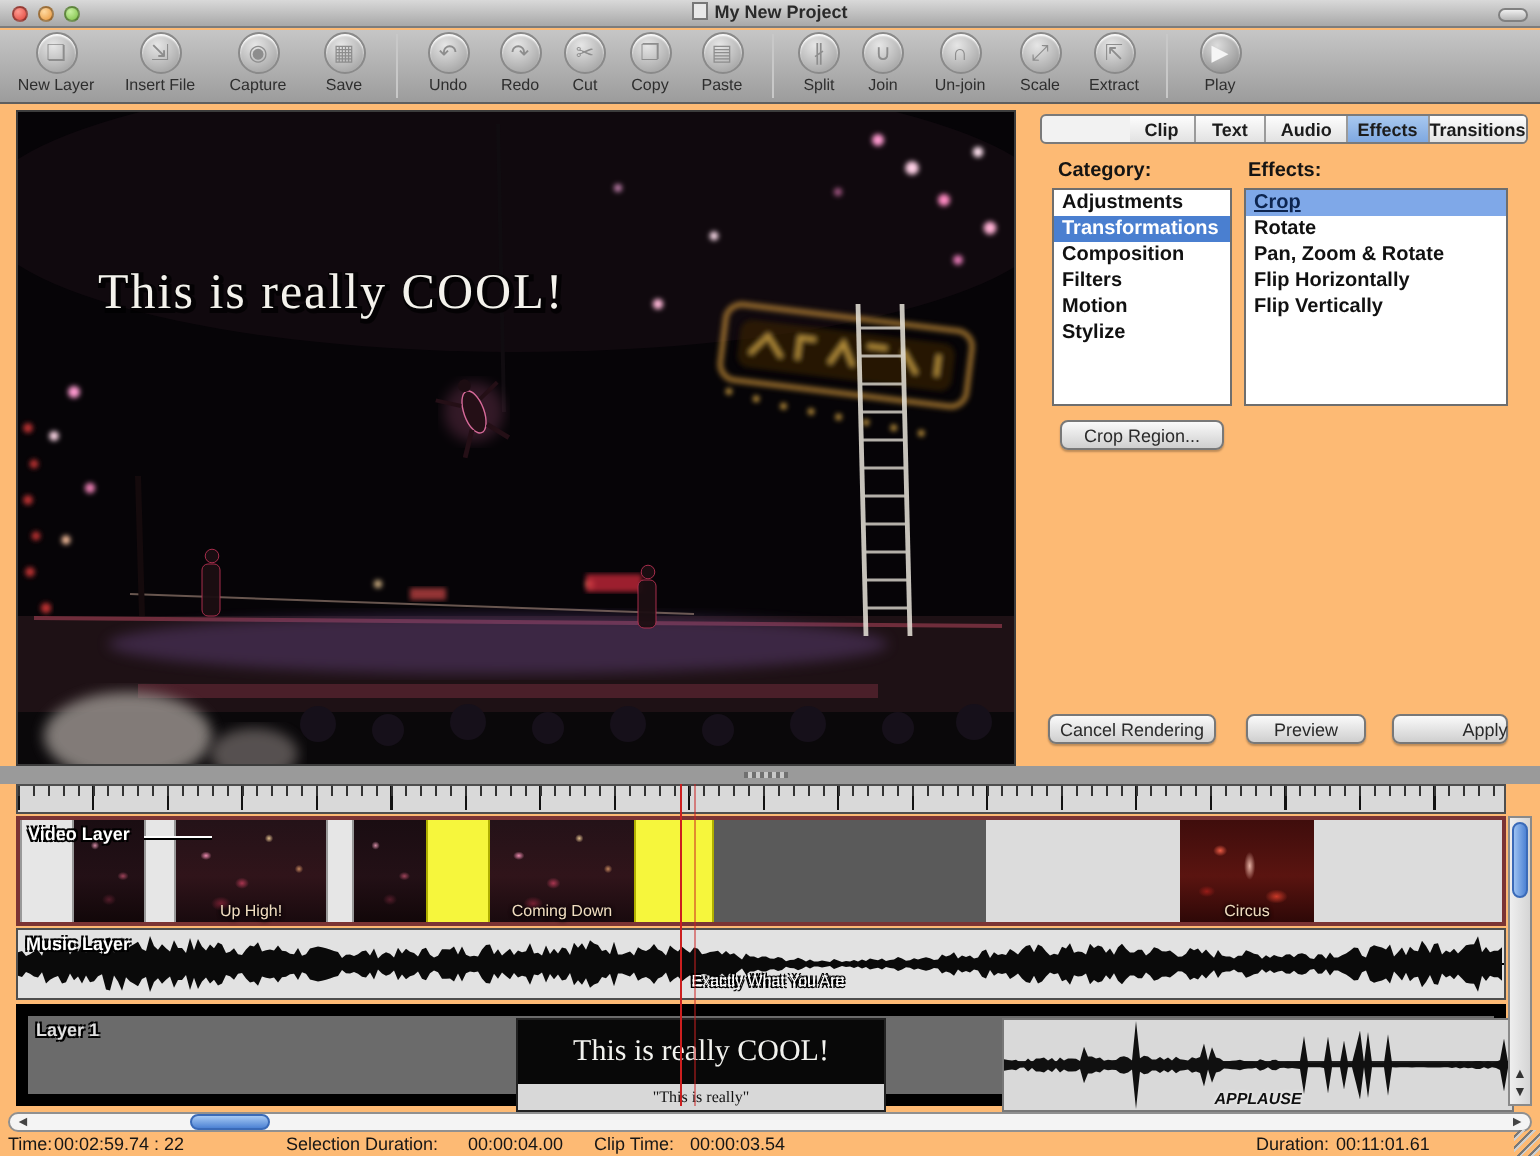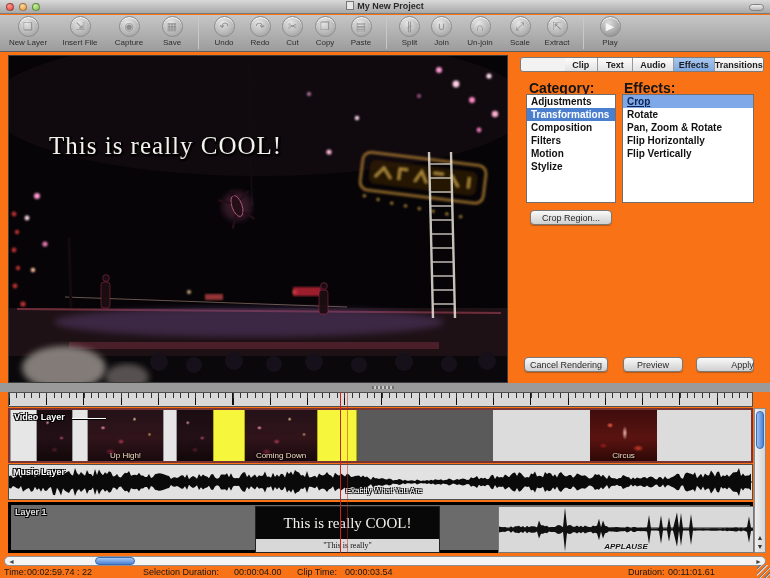--- a/index.html
+++ b/index.html
@@ -1,18 +1,18 @@
 <!DOCTYPE html>
 <html><head>
 <meta charset="utf-8">
 <style>
   * { margin:0; padding:0; box-sizing:border-box; }
   html,body { width:770px; height:578px; overflow:hidden; background:#9e9e9e;
     font-family:"Liberation Sans", sans-serif; }
-  #win { position:relative; width:770px; height:578px; background:#f97316; }
+  #win { position:relative; width:770px; height:578px; background:#fdba74; }
 
   
   #titlebar { position:absolute; left:0; top:0; width:770px; height:14px;
     background:linear-gradient(#d9d9d9,#a8a8a8); border-bottom:1px solid #7c7c7c; }
   .tl { position:absolute; top:3px; width:8px; height:8px; border-radius:50%;
     border:1px solid rgba(0,0,0,.35); }
   #tl-close { left:6px;  background:radial-gradient(circle at 35% 30%, #ff9a90, #e0443a); }
   #tl-min   { left:19px; background:radial-gradient(circle at 35% 30%, #ffd9a0, #e8963a); }
   #tl-zoom  { left:32px; background:radial-gradient(circle at 35% 30%, #c8f0a0, #7bbf44); }
   #title { position:absolute; left:0; right:0; top:1px; text-align:center;
@@ -46,21 +46,21 @@
   
   #tabs { position:absolute; left:520px; top:57px; width:244px; height:15px;
     display:flex; border:1px solid #7a7a7a; border-radius:3px; overflow:hidden;
     background:#f2f2f2; font-size:9px; font-weight:bold; color:#1c1c1c;padding-left:44px; }
   .tab { display:flex; align-items:center; justify-content:center;
     border-right:1px solid #9a9a9a; background:linear-gradient(#fdfdfd,#e2e2e2); }
   .tab:last-child { border-right:none; }
   .tab.sel { background:linear-gradient(#a8c8ef,#7fa8e0); }
   .t0{width:40px}.t1{width:44px}.t2{width:50px}.t3{width:50px}.t4{width:60px}
 
-  .insp-label { position:absolute; font-size:14px; font-weight:bold; color:#141414; }
+  .insp-label { position:absolute; font-size:10px; font-weight:bold; color:#141414; }
   .listbox { position:absolute; top:94px; height:109px; background:#fff;
     border:1px solid #6e6e6e; font-size:10px; font-weight:bold; color:#111;
     overflow:hidden; }
   #cat-list { left:526px; width:90px; }
   #fx-list  { left:622px; width:132px; }
   .li { height:13px; line-height:13px; padding-left:4px; white-space:nowrap; }
   .li.sel1 { background:#4a7fd0; color:#fff; }
   .li.sel2 { background:#7fa8e8; color:#0d2550;text-decoration:underline; }
 
   .aqua-btn { position:absolute; height:15px; border:1px solid #787878; border-radius:4px;
@@ -116,21 +116,21 @@
     white-space:nowrap; z-index:5; }
   #vl-line { position:absolute; top:8px; left:62px; width:34px; height:1px; background:#fff;
     box-shadow:0 1px 0 #000; z-index:5; }
 
   #music-row { position:absolute; left:8px; top:464px; width:745px; height:36px;
     background:#e2e2e2; border:1px solid #4e4e4e; }
   #music-clip-name { position:absolute; left:310px; top:21px; width:130px; text-align:center;
     font-size:8px; color:#fff; text-shadow:1px 1px 0 #000,-1px -1px 0 #000,1px -1px 0 #000,-1px 1px 0 #000; }
 
   #layer1-row { position:absolute; left:8px; top:502px; width:745px; height:51px;
-    background:#6b6b6b; border:3px solid #000000; }
+    background:#6b6b6b; border:6px solid #000000; }
   #text-clip { position:absolute; left:244px; top:1px; width:185px; height:47px;
     border:1px solid #222; background:#d8d8d8; }
   #text-clip .black { position:absolute; left:0; top:0; width:100%; height:32px; background:#080808;
     display:flex; align-items:center; justify-content:center; }
   #text-clip .black span { font-family:"Liberation Serif", serif; font-size:15px; color:#f2f2ee;
     white-space:nowrap; }
   #text-clip .cap { position:absolute; left:0; bottom:0; width:100%; height:14px;
     display:flex; align-items:center; justify-content:center;
     font-family:"Liberation Serif", serif; font-size:8px; color:#111; }
   #audio-clip { position:absolute; left:487px; top:1px; width:256px; height:47px;

